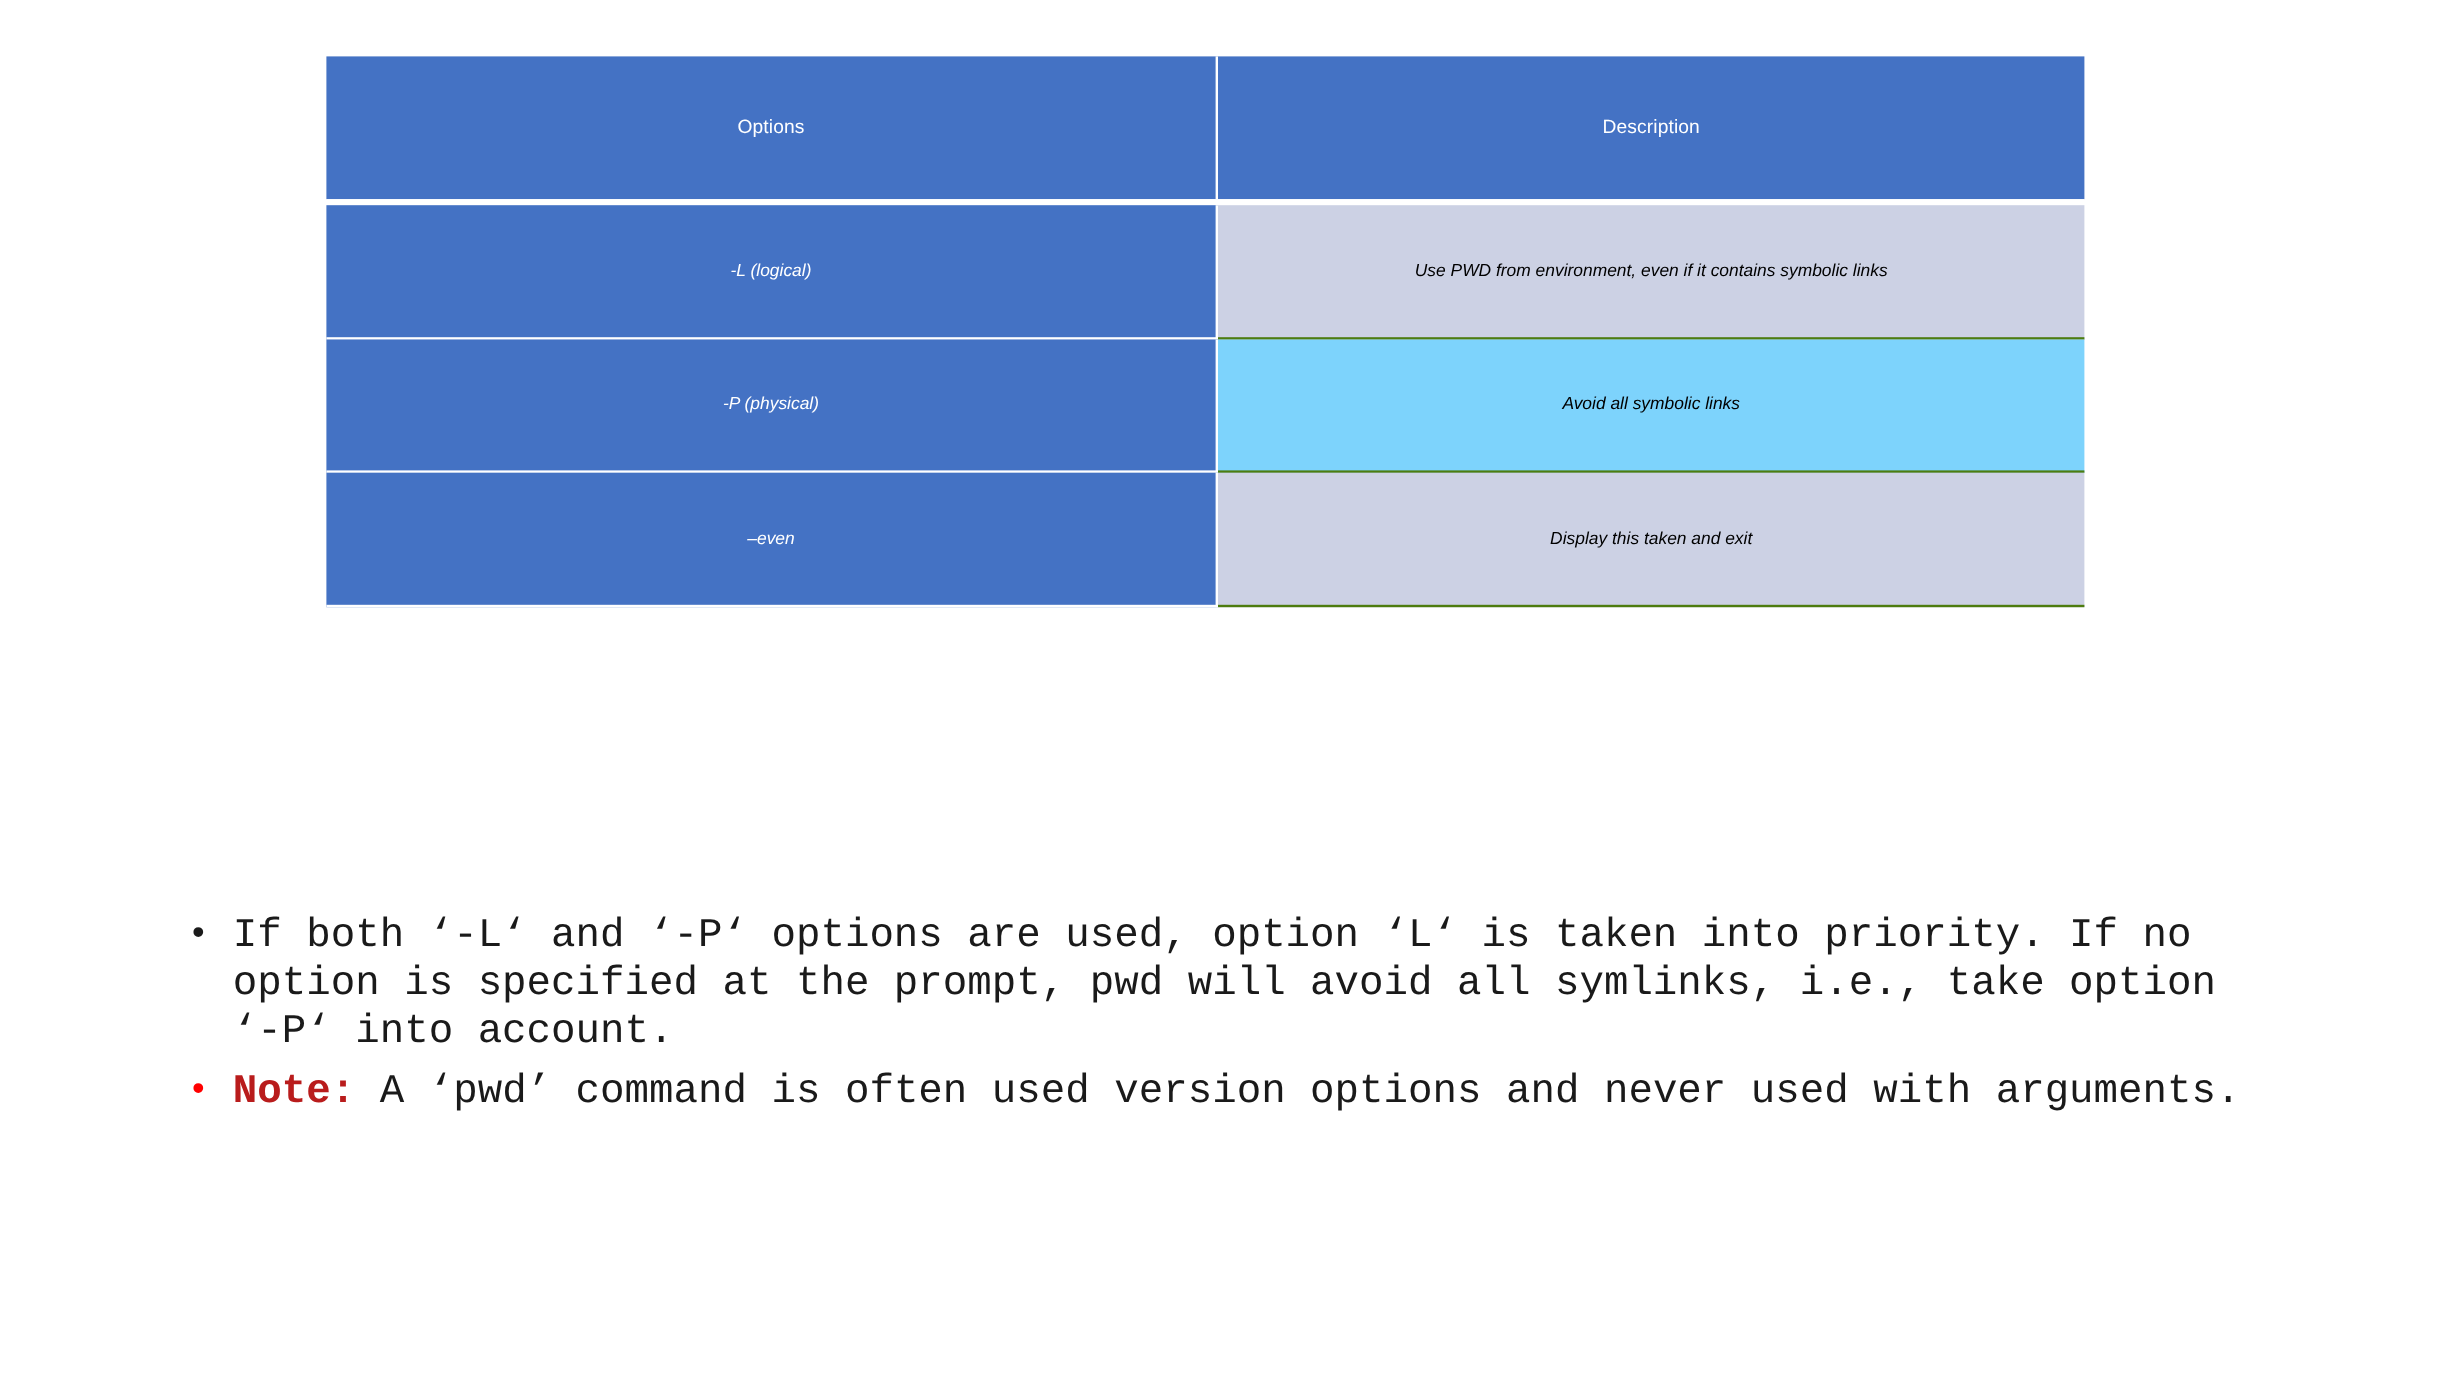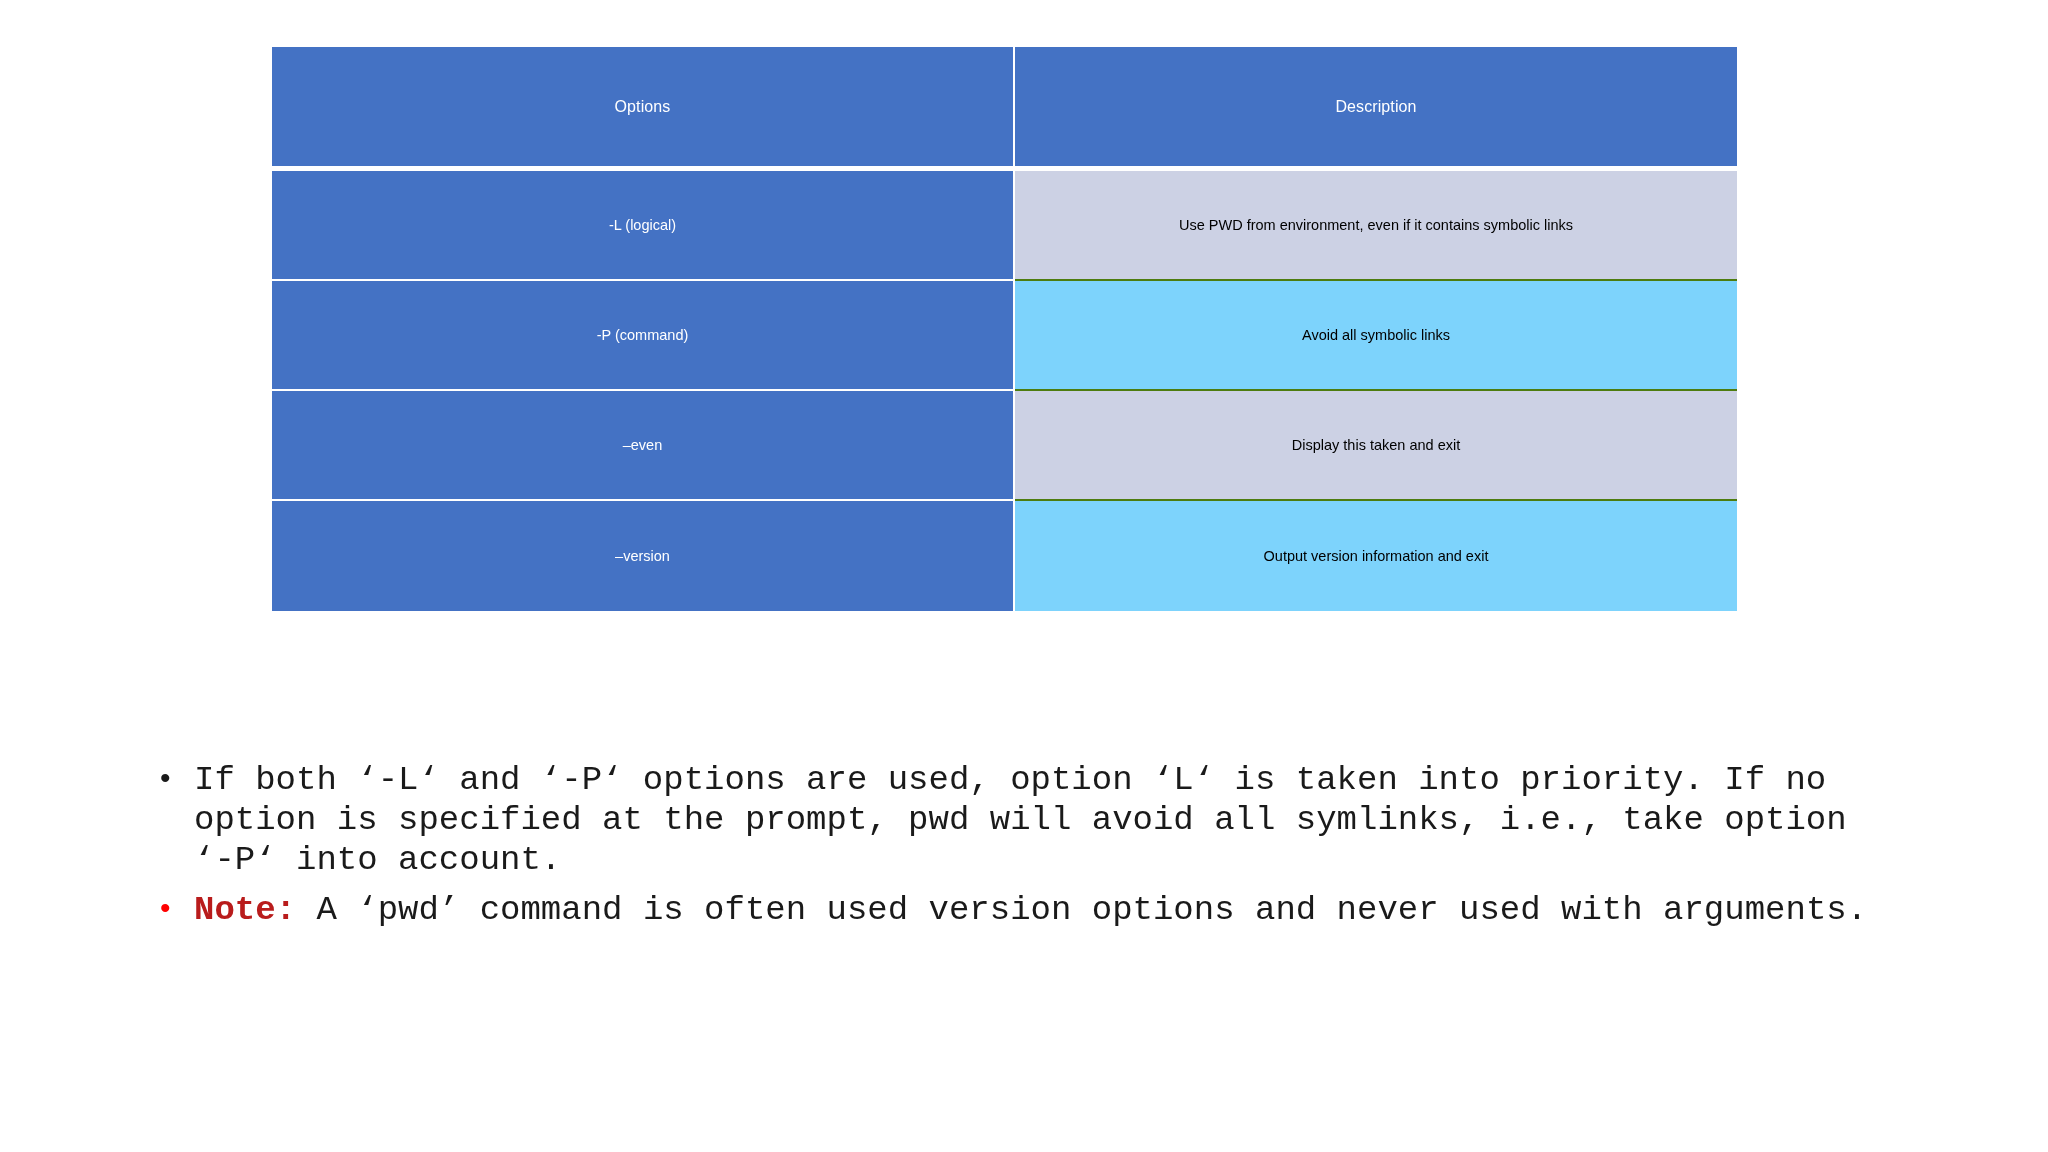--- a/index.html
+++ b/index.html
@@ -68,21 +68,21 @@
     border-bottom: 2px solid #ffffff;
   }
   .desc-cell {
     color: #000000;
     font-size: 14.5px;
     border-bottom: 2px solid #4d7c0f;
   }
   .shade-a .desc-cell { background: #ccd1e4; }
   .shade-b .desc-cell { background: #7dd3fc; }
 
-  tr.body-row { height: 110px; }
+  tr.body-row { height: 110px; font-style: italic; }
   tr.body-row.last .opt-cell,
   tr.body-row.last .desc-cell { border-bottom: none; }
 
   
   .bullets {
     position: absolute;
     left: 160px;
     top: 760px;
     width: 1800px;
   }
@@ -131,30 +131,26 @@
         <td></td>
         <td></td>
       </tr>
     </thead>
     <tbody>
       <tr class="body-row shade-a">
         <td class="opt-cell">-L (logical)</td>
         <td class="desc-cell">Use PWD from environment, even if it contains symbolic links</td>
       </tr>
       <tr class="body-row shade-b">
-        <td class="opt-cell">-P (command)</td>
+        <td class="opt-cell">-P (physical)</td>
         <td class="desc-cell">Avoid all symbolic links</td>
       </tr>
       <tr class="body-row shade-a">
         <td class="opt-cell">–even</td>
         <td class="desc-cell">Display this taken and exit</td>
-      </tr>
-      <tr class="body-row shade-b last">
-        <td class="opt-cell">–version</td>
-        <td class="desc-cell">Output version information and exit</td>
       </tr>
     </tbody>
   </table>
 </div>
 
 <div class="bullets">
 
   <div class="bullet-item">
     <span class="bullet-dot">•</span>
     <span class="bullet-text">If both ‘-L‘ and ‘-P‘ options are used, option ‘L‘ is taken into priority. If no option is specified at the prompt, pwd will avoid all symlinks, i.e., take option ‘-P‘ into account.</span>

